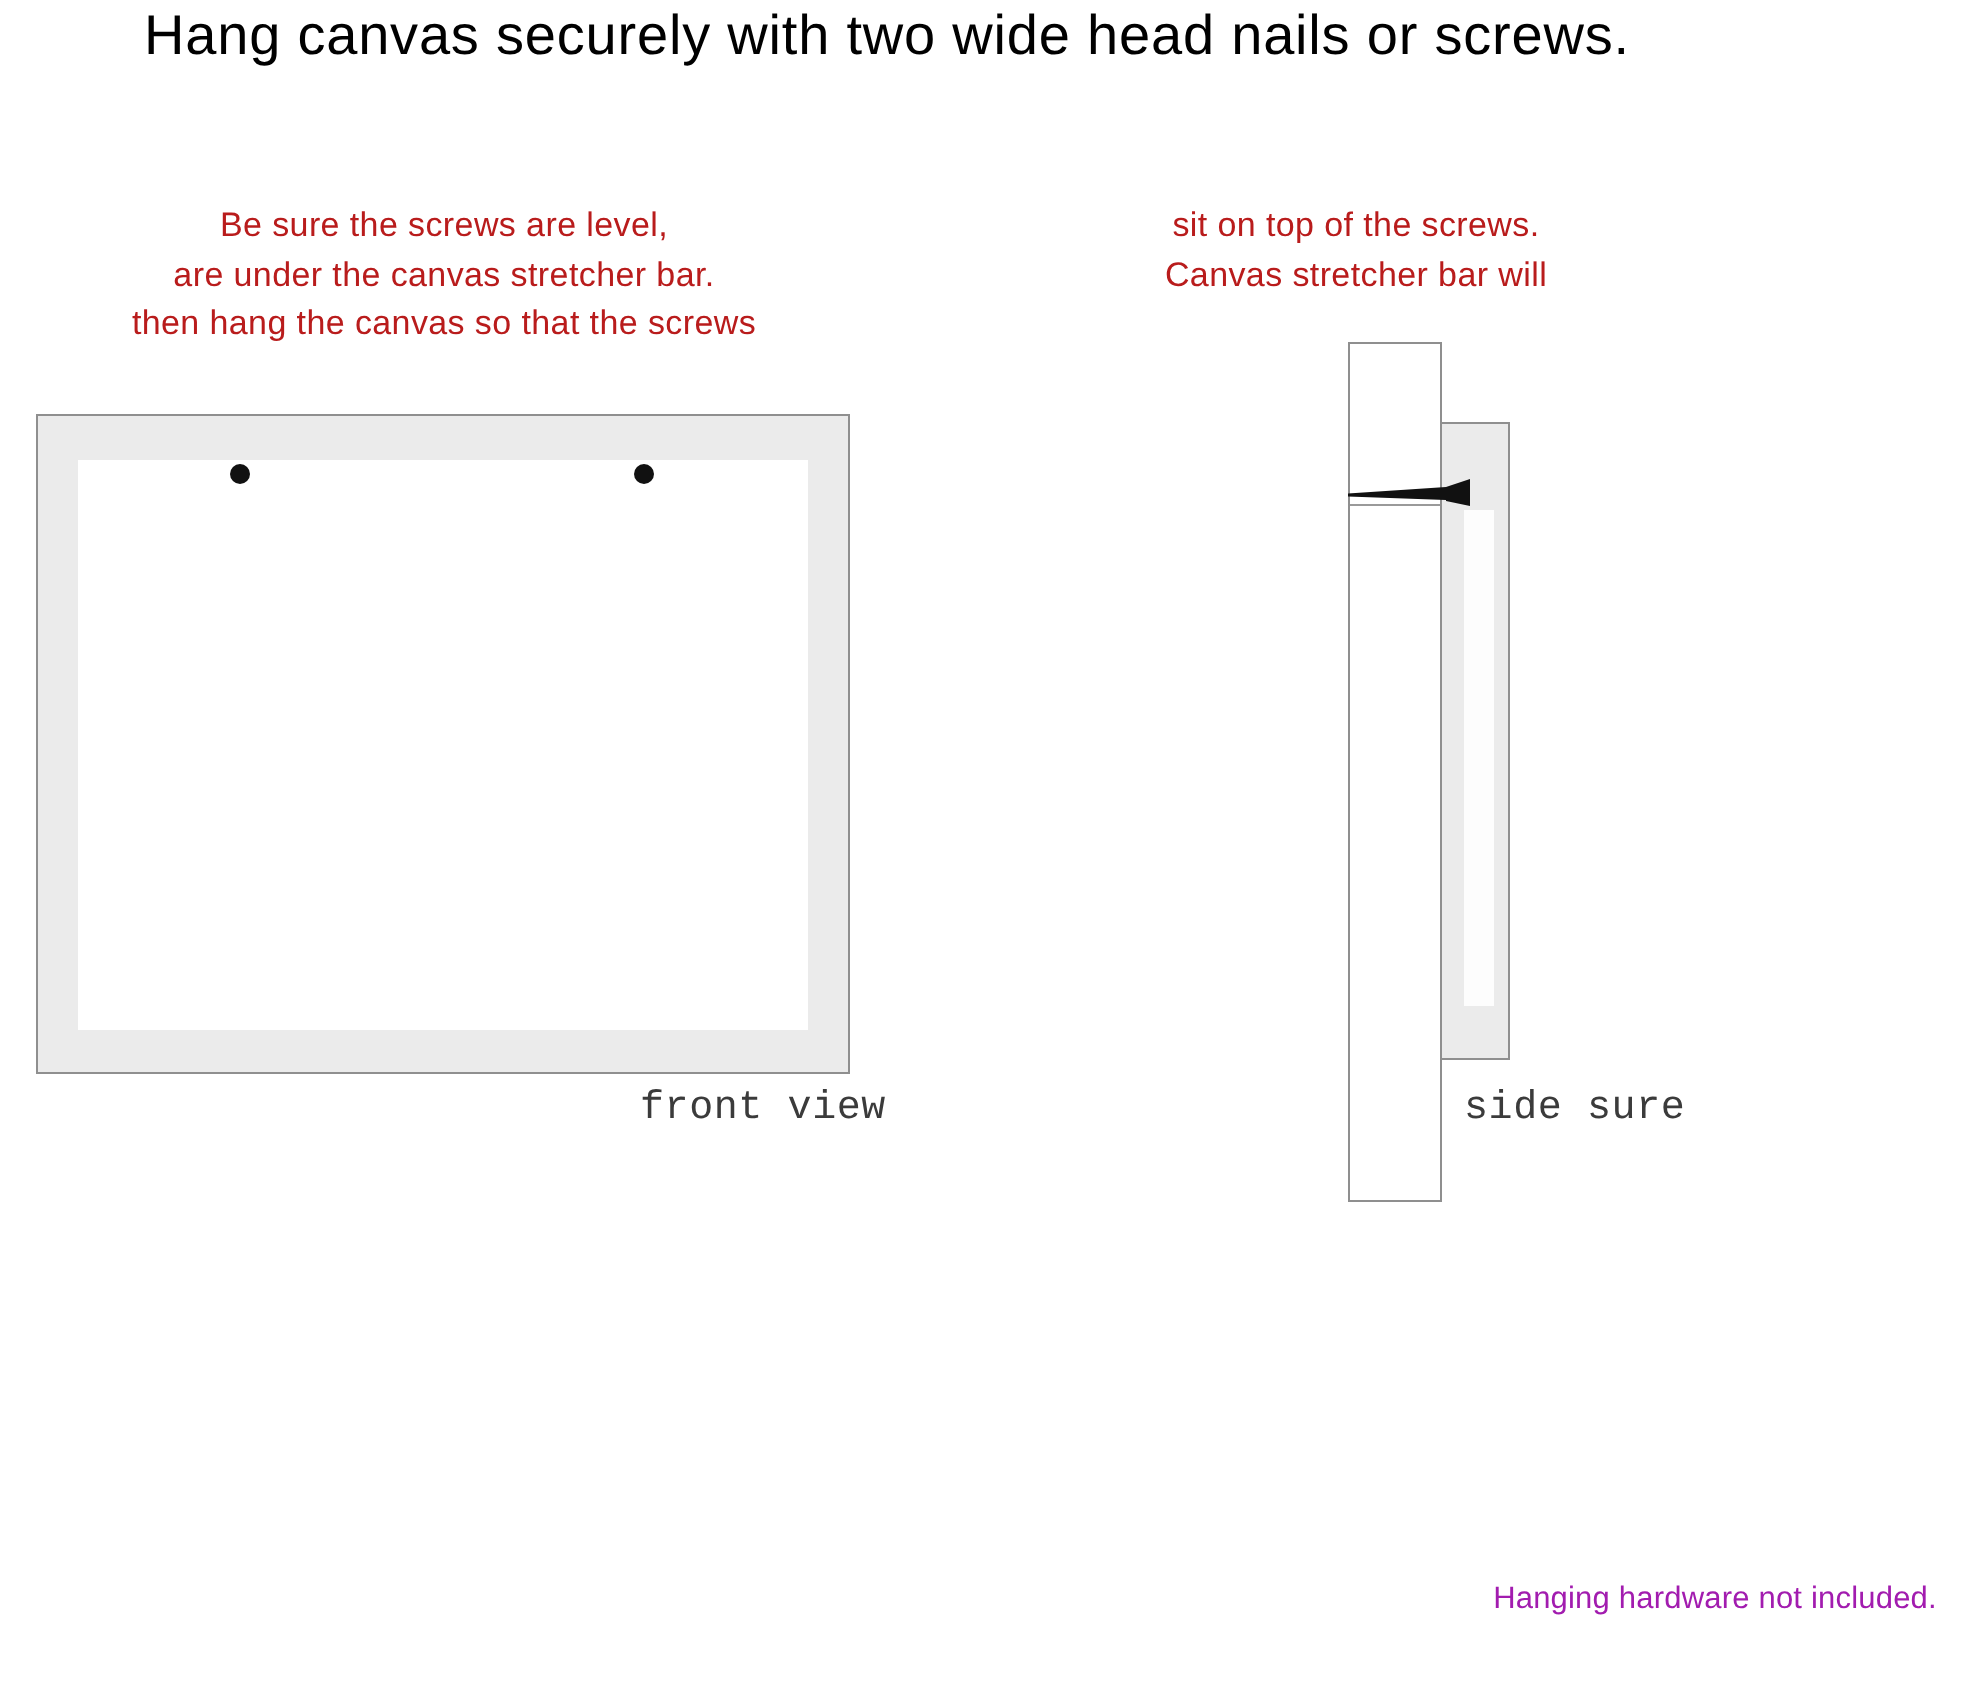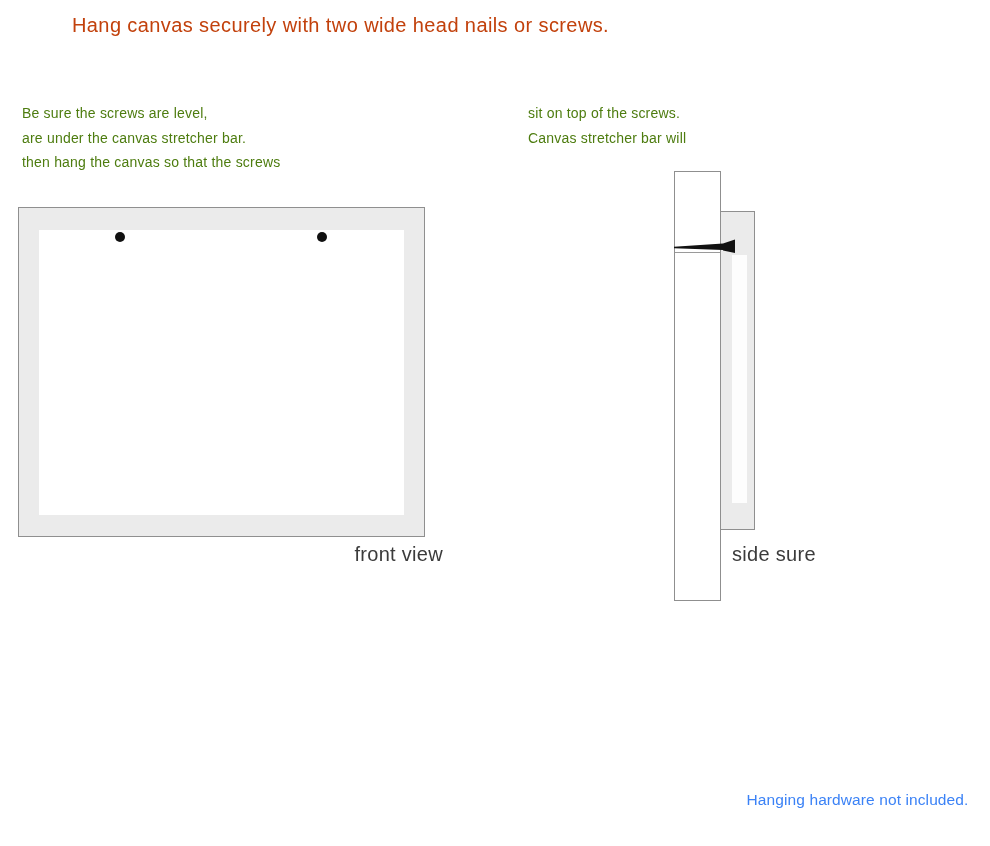--- a/index.html
+++ b/index.html
@@ -4,27 +4,27 @@
 <style>
   html,body{margin:0;padding:0;background:#ffffff;}
   body{
     font-family:"Liberation Sans", sans-serif;
     color:var(--text-dark,#3d3d3d);
     width:990px;height:846px;position:relative;overflow:hidden;
     -webkit-font-smoothing:antialiased;
   }
   .abs{position:absolute;}
   .page-title{
-    left:72px;top:14px;width:880px;
-    font-size:20px;font-weight:400;letter-spacing:.4px;color:#c2410c;
+    left:72px;top:2px;width:880px;
+    font-size:28px;font-weight:400;letter-spacing:.4px;color:#000000;
     white-space:nowrap;
   }
   .instr{
-    top:101px;
-    font-size:14px;line-height:24.5px;color:#4d7c0f;letter-spacing:.2px;
+    top:101px;text-align:center;
+    font-size:17px;line-height:24.5px;color:#b91c1c;letter-spacing:.2px;
   }
   .instr-front{left:22px;width:400px;}
   .instr-side{left:528px;width:300px;}
   .instr div{white-space:nowrap;}
 
   
   .fv-canvas{
     left:18px;top:207px;width:407px;height:330px;
     background:var(--canvas-gray,#ebebeb);
     border:1px solid var(--border-gray,#8f8f8f);
@@ -35,21 +35,21 @@
     background:#ffffff;
   }
   .dot{
     position:absolute;width:10px;height:10px;border-radius:50%;
     background:var(--nail-black,#111111);
   }
   .dot-left{left:96px;top:24px;}
   .dot-right{left:298px;top:24px;}
 
   .view-label{
-    top:543px;font-size:20px;letter-spacing:.3px;color:#3b3b3b;white-space:nowrap;
+    top:543px;font-size:20px;letter-spacing:.3px;color:#3b3b3b;white-space:nowrap;font-family:Liberation Mono, monospace;
   }
   .fv-label{left:303px;width:140px;text-align:right;}
   .sv-label{left:732px;}
 
   
   .sv-wall{
     left:720px;top:211px;width:35px;height:319px;
     background:var(--canvas-gray,#ebebeb);
     border:1px solid var(--border-gray,#8f8f8f);
     box-sizing:border-box;
@@ -64,21 +64,21 @@
     border:1px solid var(--border-gray,#8f8f8f);
     box-sizing:border-box;
   }
   .sv-nail-line{
     left:675px;top:252px;width:45px;height:1px;background:#9a9a9a;
   }
   .sv-nail{left:671px;top:236px;width:66px;height:20px;}
 
   .footnote{
     left:725px;top:790px;width:265px;text-align:center;
-    font-size:15.5px;line-height:19.5px;color:#3b82f6;letter-spacing:.1px;
+    font-size:15.5px;line-height:19.5px;color:#a21caf;letter-spacing:.1px;
   }
   .footnote div{white-space:nowrap;}
 </style>
 </head>
 <body style="--canvas-gray: #ebebeb; --border-gray: #8f8f8f; --nail-black: #111111; --text-dark: #3d3d3d;">
 
 <div class="abs page-title">Hang canvas securely with two wide head nails or screws.</div>
 
 <div class="abs instr instr-front">
   <div>Be sure the screws are level,</div>

